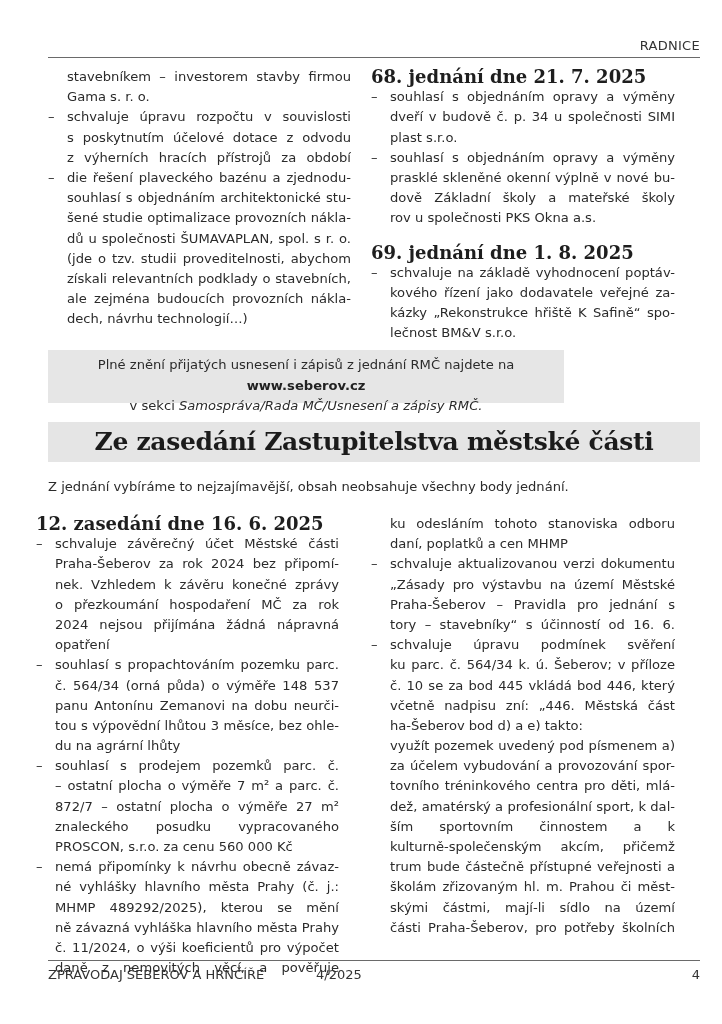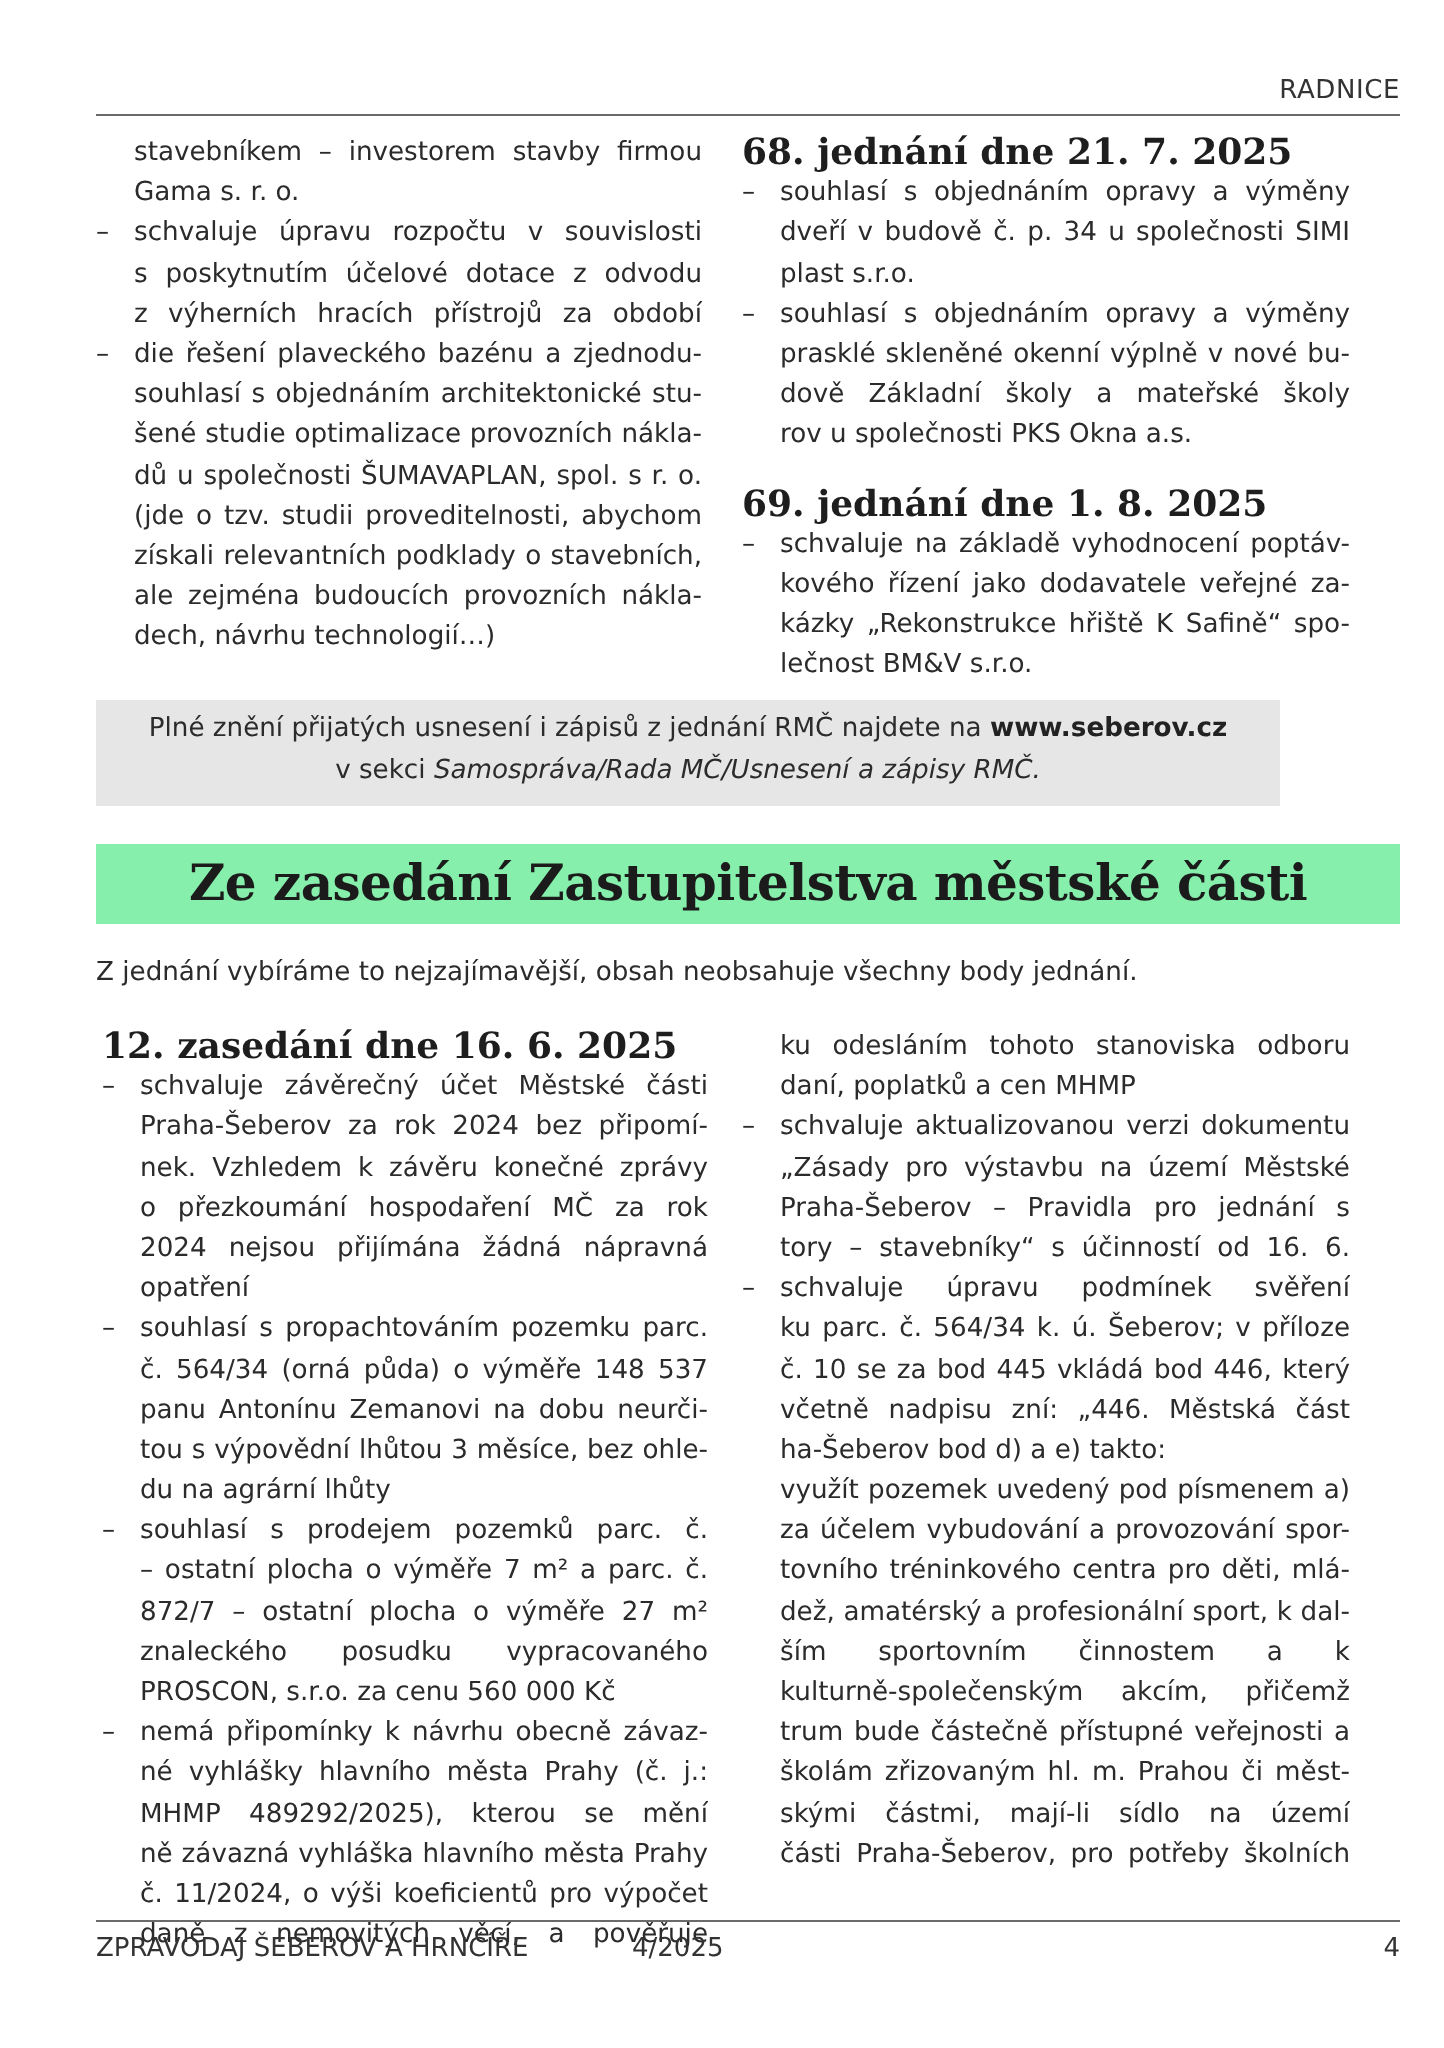--- a/index.html
+++ b/index.html
@@ -22,28 +22,28 @@
   .col { position: absolute; font-size: 13.1px; line-height: 20.2px; }
   .line { white-space: nowrap; display: block; height: 20.2px; }
   .just { text-align: justify; text-align-last: justify; white-space: normal; overflow: hidden; }
   .ind { padding-left: 19px; }
   .bullet { position: relative; }
   .bullet .dash { position: absolute; left: 0; top: 0; }
   .heading { font-family: "DejaVu Serif", serif; font-weight: bold; font-size: 18px; color: #1e1e1e; display: block; height: 20.2px; white-space: nowrap; }
   .gap { height: 14px; }
 
   .note-box {
-    left: 48px; top: 350px; width: 592px; height: 53px; background: #e6e6e6;
+    left: 48px; top: 350px; width: 516px; height: 53px; background: #e6e6e6;
     text-align: center; font-size: 13.1px; line-height: 20.5px; padding-top: 5px; box-sizing: border-box;
   }
   .note-box b { font-weight: bold; font-family: "DejaVu Sans", sans-serif; color: #222; }
   .note-box i { font-style: italic; }
 
   .banner {
-    left: 48px; top: 422px; width: 652px; height: 40px; background: #86efac;
+    left: 48px; top: 422px; width: 652px; height: 40px; background: #e5e5e5;
     text-align: center; font-family: "DejaVu Serif", serif; font-weight: bold;
     font-size: 25px; line-height: 40px; color: #1b1b1b; letter-spacing: -0.3px;
   }
   .intro { left: 48px; top: 479px; font-size: 13.1px; color: #2b2b2b; white-space: nowrap; }
 </style>
 </head>
 <body>
 
 <div class="abs hdr-label">RADNICE</div>
 <div class="abs hdr-rule"></div>
@@ -108,21 +108,21 @@
   </div>
   <div>
     <span>v sekci </span><i>Samospráva/Rada MČ/Usnesení a zápisy RMČ.</i>
   </div>
 </div>
 
 <div class="abs banner">Ze zasedání Zastupitelstva městské části</div>
 
 <div class="abs intro">Z jednání vybíráme to nejzajímavější, obsah neobsahuje všechny body jednání.</div>
 
-<div class="col" style="left:51px; top:514px; width:303px;">
+<div class="col" style="left:36px; top:514px; width:303px;">
   <span class="heading">12. zasedání dne 16. 6. 2025</span>
   <div class="bullet ind">
     <span class="dash">–</span>
     <span class="line just">schvaluje závěrečný účet Městské části</span>
     <span class="line just">Praha-Šeberov za rok 2024 bez připomí-</span>
     <span class="line just">nek. Vzhledem k závěru konečné zprávy</span>
     <span class="line just">o přezkoumání hospodaření MČ za rok</span>
     <span class="line just">2024 nejsou přijímána žádná nápravná</span>
     <span class="line">opatření</span>
   </div>

